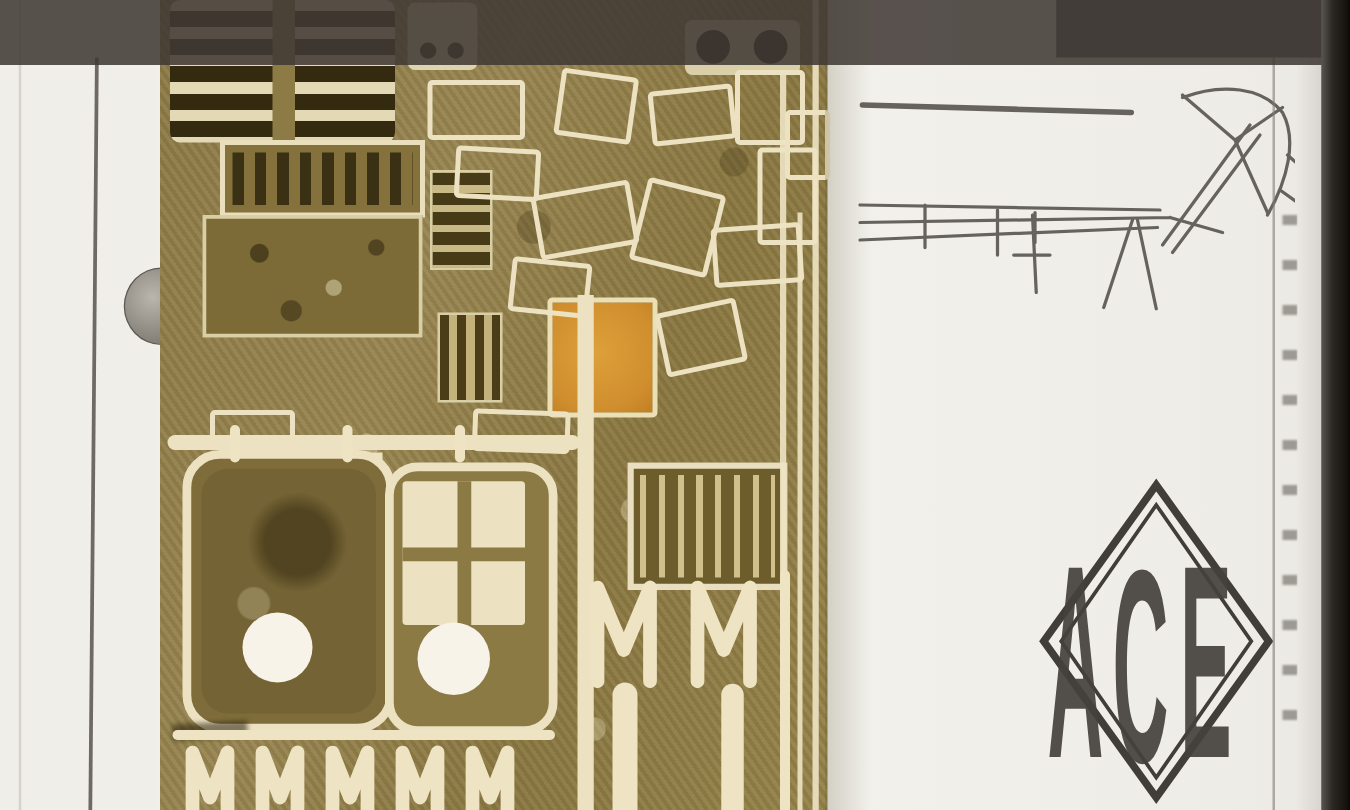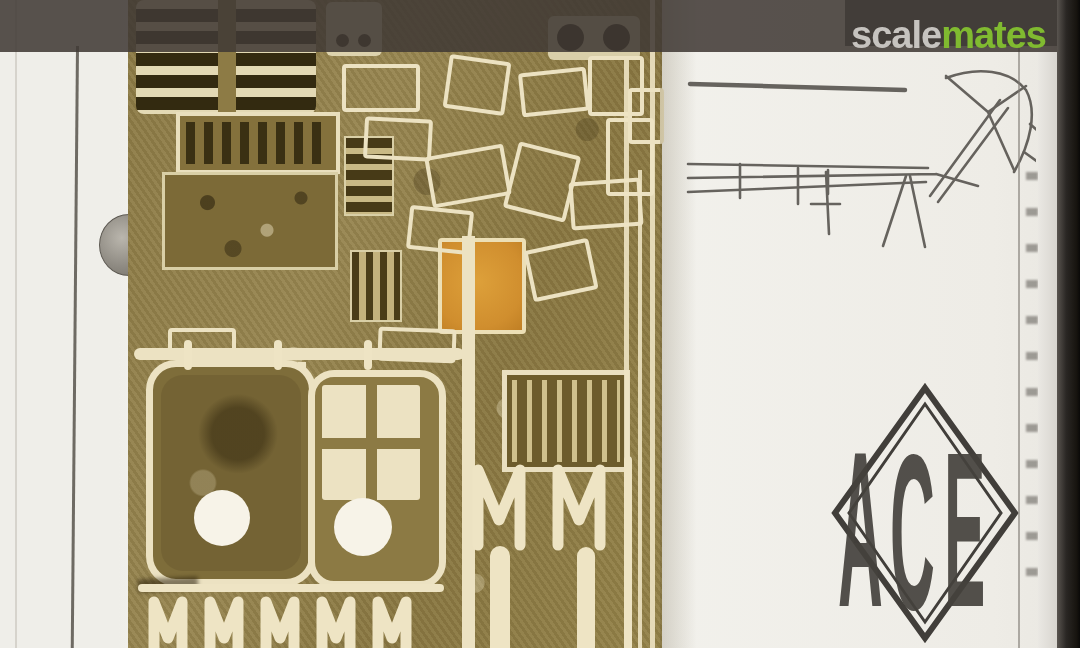--- a/index.html
+++ b/index.html
@@ -201,18 +201,15 @@
       <text x="114" y="63">E</text>
     </g>
   </svg>
 
   <div class="abs crease"></div>
   <div class="abs print-col"></div>
   <div class="abs light-strip"></div>
 
   <div class="abs band"></div>
   <div class="abs corner-shade"></div>
-  <div class="abs watermark">
-    <span class="wm-scale">scale</span><span class="wm-mates">mates</span>
-  </div>
 
   <div class="abs edge-strip"></div>
 </div>
 
 </body></html>

